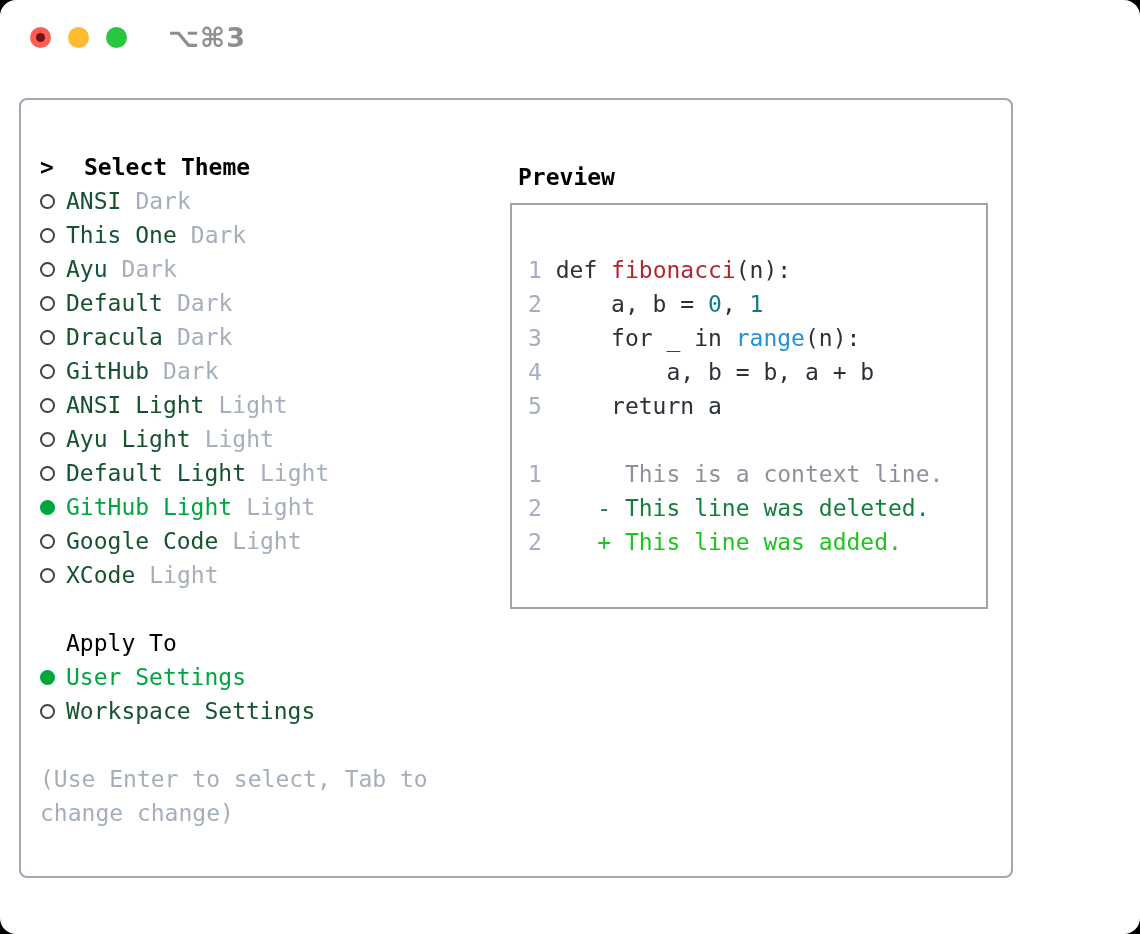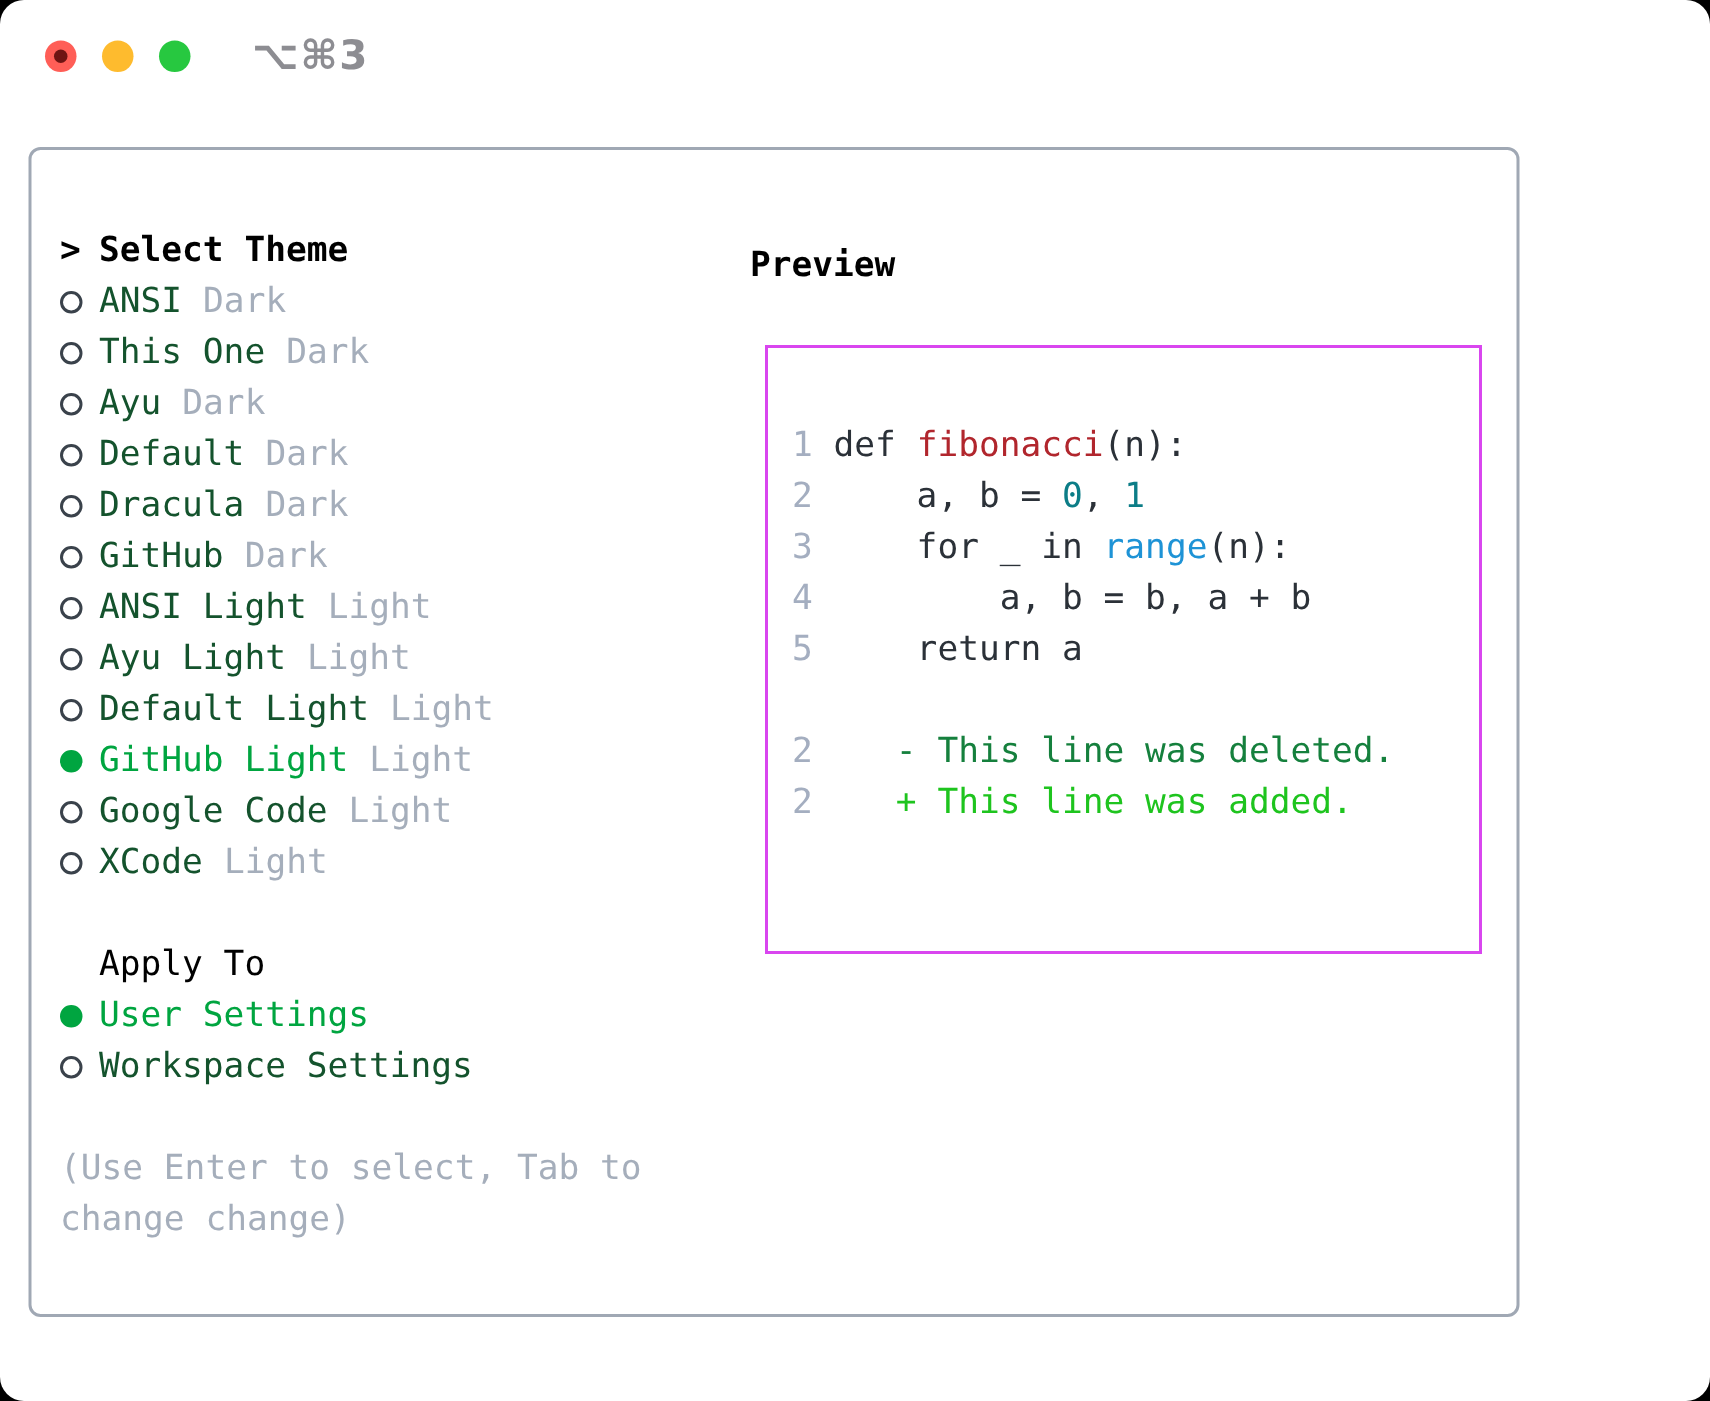--- a/index.html
+++ b/index.html
@@ -26,32 +26,32 @@
     border:2px solid #a0a8b4;border-radius:8px;background:#fff;box-sizing:border-box;
   }
   .line{height:34px;line-height:34px;font-size:23px;white-space:pre;}
   
   .left-col{position:absolute;left:19px;top:50px;width:430px;}
   .row{display:flex;align-items:center;height:34px;font-size:23px;line-height:34px;}
   .iconcol{display:inline-block;width:26px;flex:0 0 26px;position:relative;height:34px;}
   .radio{position:absolute;left:0;top:10px;width:11px;height:11px;border:2px solid #3a424b;border-radius:50%;box-sizing:content-box;background:transparent;}
   .radio.on{border-color:#00a540;background:#00a540;}
   .caret{font-weight:bold;color:#000;font-size:23px;line-height:34px;}
-  .hdr{font-weight:bold;color:#000;font-size:23px;line-height:34px;}
+  .hdr{font-weight:bold;color:#000;font-size:23px;line-height:34px;margin-left:18px;}
   .hdr2{font-weight:normal;color:#000;font-size:23px;line-height:34px;}
   .label{color:#14532d;white-space:pre;}
   .item.selected .label{color:#00a540;}
   .tag{color:#a5aebb;margin-left:14px;white-space:pre;}
   .spacer{height:34px;}
   .help{color:#a5aebb;font-size:23px;line-height:34px;width:420px;margin-top:0;}
   
   .right-col{position:absolute;left:479px;top:60px;width:490px;}
   .preview-box{
-    margin-left:10px;margin-top:36px;width:478px;height:406px;box-sizing:border-box;
-    border:2px solid #d946ef;background:#fff;padding:48px 0 0 16px;overflow:hidden;
+    margin-left:10px;margin-top:9px;width:478px;height:406px;box-sizing:border-box;
+    border:2px solid #a3a3a3;background:#fff;padding:48px 0 0 16px;overflow:hidden;
   }
   .cline{height:34px;line-height:34px;font-size:23px;white-space:pre;}
   .lnum{display:inline-block;width:1ch;color:#a4aec0;}
   .seg-code{color:#2b3138;}
   .seg-func{color:#b1262d;}
   .seg-builtin{color:#1e93d6;}
   .seg-num{color:#0c7d87;}
   .seg-context{color:#8b929a;}
   .seg-deleted{color:#15803d;}
   .seg-added{color:#1ec41e;}
@@ -193,20 +193,21 @@
     <div class="right-col">
       <div class="line hdr">Preview</div>
       <div class="preview-box">
         <div>
             <div class="cline"><span class="lnum">1</span><span class="seg-code"> def </span><span class="seg-func">fibonacci</span><span class="seg-code">(n):</span></div>
             <div class="cline"><span class="lnum">2</span><span class="seg-code">     a, b = </span><span class="seg-num">0</span><span class="seg-code">, </span><span class="seg-num">1</span></div>
             <div class="cline"><span class="lnum">3</span><span class="seg-code">     for _ in </span><span class="seg-builtin">range</span><span class="seg-code">(n):</span></div>
             <div class="cline"><span class="lnum">4</span><span class="seg-code">         a, b = b, a + b</span></div>
             <div class="cline"><span class="lnum">5</span><span class="seg-code">     return a</span></div>
             <div class="cline"><span class="lnum"></span></div>
+            <div class="cline"><span class="lnum">1</span><span class="seg-context">      This is a context line.</span></div>
             <div class="cline"><span class="lnum">2</span><span class="seg-deleted">    - This line was deleted.</span></div>
             <div class="cline"><span class="lnum">2</span><span class="seg-added">    + This line was added.</span></div>
           </div>
       </div>
     </div>
 
   </div>
 </div>
 
 </body></html>

